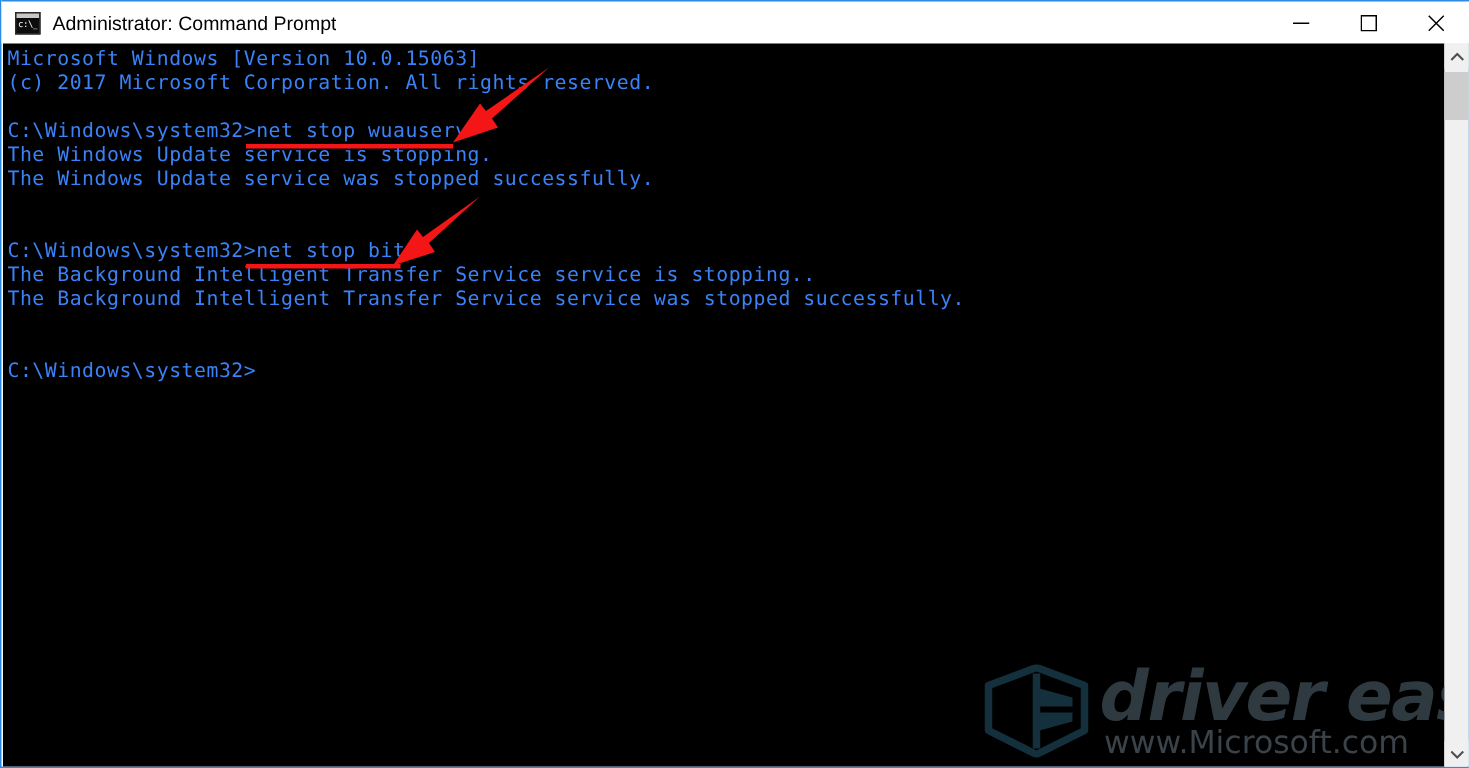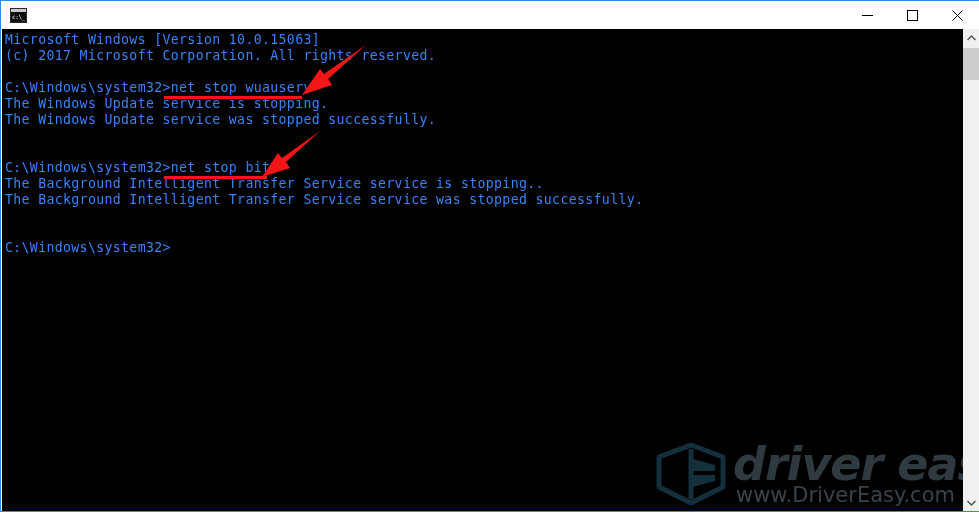--- a/index.html
+++ b/index.html
@@ -206,20 +206,21 @@
 </head>
 <body>
 
 <div id="window">
 
   <div id="titlebar">
     <div id="title-left">
       <div class="cmd-icon">
         <div class="cmd-icon-text">c:\_</div>
       </div>
+      <div id="title-text">Administrator: Command Prompt</div>
     </div>
 
     <div id="window-controls">
       <div class="wbtn">
         <svg width="11" height="11" viewBox="0 0 11 11">
           <line x1="0" y1="5.5" x2="11" y2="5.5" stroke="#000" stroke-width="1"></line>
         </svg>
       </div>
       <div class="wbtn">
         <svg width="11" height="11" viewBox="0 0 11 11">
@@ -265,21 +266,21 @@
     </svg>
 
     <div id="watermark">
       <svg id="wm-logo" width="76" height="62" viewBox="0 0 76 62">
         <path d="M38 2 L70 14 L70 44 L38 60 L6 44 L6 14 Z" fill="none" stroke="#13303c" stroke-width="5" stroke-linejoin="round"></path>
         <path d="M38 6 L38 56" stroke="#13303c" stroke-width="5"></path>
         <path d="M40 16 L62 22 L62 28 L40 28 Z" fill="#13303c"></path>
         <path d="M40 32 L62 32 L62 38 L40 44 Z" fill="#13303c"></path>
       </svg>
       <div id="wm-brand">driver easy</div>
-      <div id="wm-url">www.DriverEasy.com</div>
+      <div id="wm-url">www.Microsoft.com</div>
     </div>
   </div>
 
   <div id="scrollbar">
     <div class="sb-arrow" id="sb-up">
       <svg width="9" height="6" viewBox="0 0 9 6">
         <path d="M0.5 5 L4.5 1 L8.5 5" fill="none" stroke="#505050" stroke-width="1.4"></path>
       </svg>
     </div>
     <div id="sb-thumb"></div>

